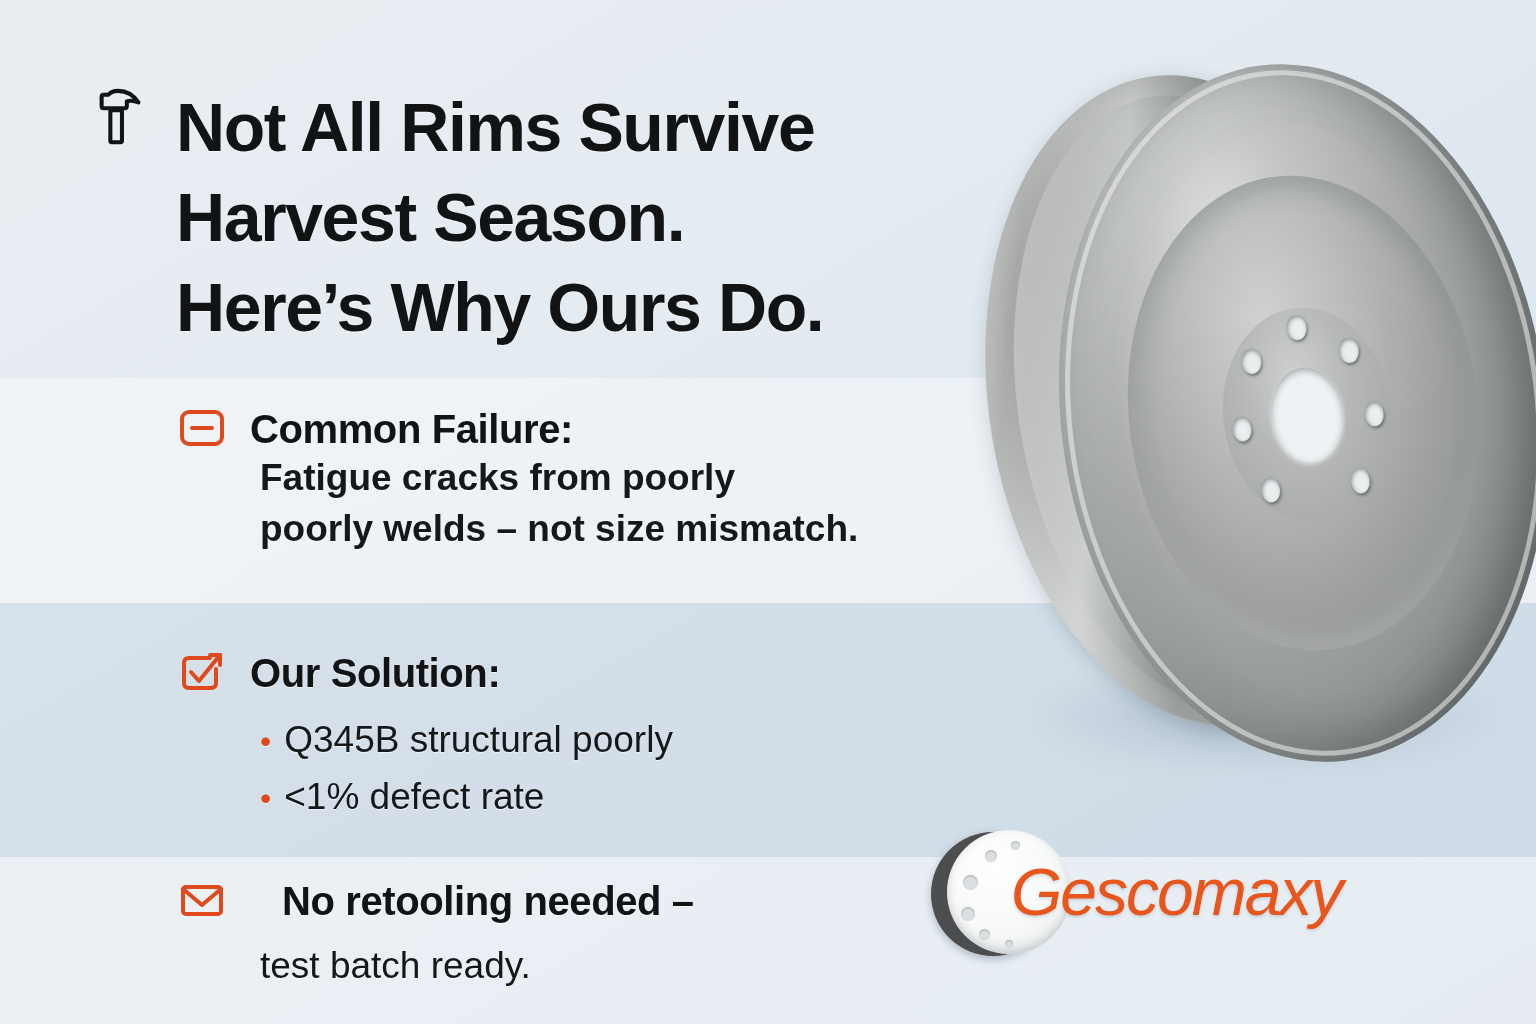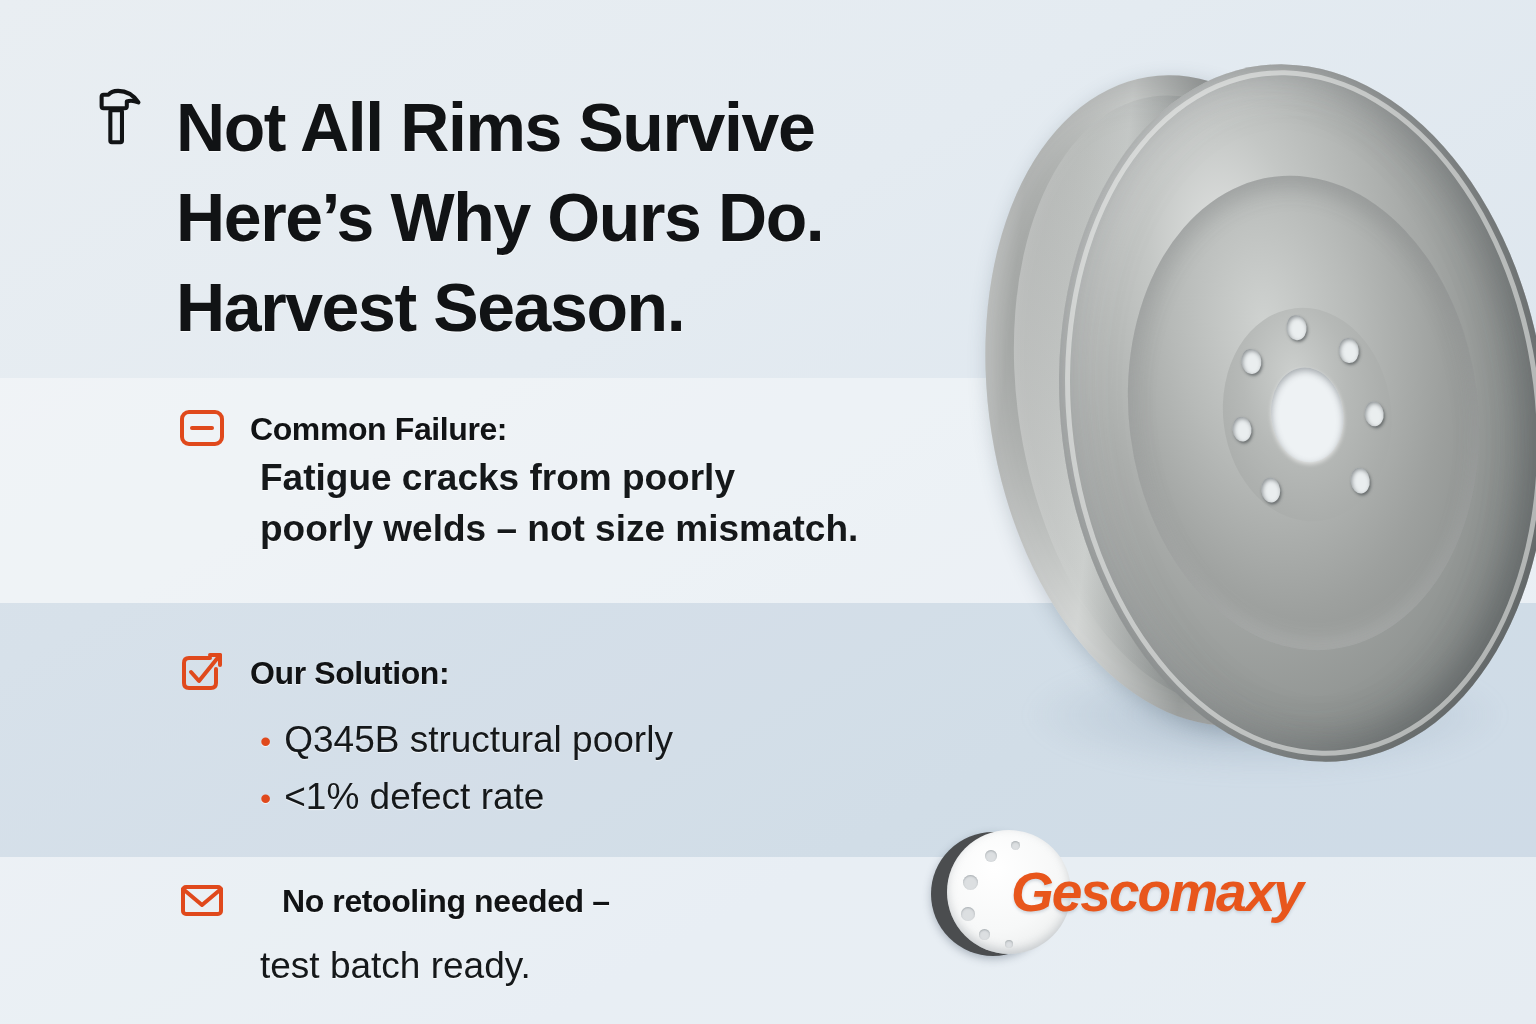--- a/index.html
+++ b/index.html
@@ -162,21 +162,21 @@
   }
 
   .block { position: absolute; left: 178px; }
   .block-head {
     display: flex;
     align-items: center;
     gap: 22px;
   }
   .blk-icon { width: 50px; height: 46px; flex: 0 0 auto; }
   .blk-title {
-    font-size: 32px;
+    font-size: 40px;
     font-weight: 700;
     letter-spacing: -0.4px;
     color: #111315;
     text-shadow: 0 1px 1px rgba(255,255,255,0.7);
     white-space: nowrap;
   }
   .blk-body {
     margin-left: 82px;
     font-size: 37px;
     line-height: 51px;
@@ -243,23 +243,23 @@
   .logo-hole {
     position: absolute;
     border-radius: 50%;
     background: #dcdfe1;
     box-shadow: inset 0 1px 2px rgba(130,138,144,0.6);
   }
   .logo-word {
     position: absolute;
     left: 86px;
     top: 18px;
-    font-size: 55px;
+    font-size: 66px;
     line-height: 112px;
-    font-weight: 700;
+    font-weight: 400;
     font-style: italic;
     letter-spacing: -2px;
     color: #e8561c;
     text-shadow: 0 2px 3px rgba(160,175,190,0.45);
     white-space: nowrap;
   }
 </style>
 </head>
 <body>
 
@@ -290,22 +290,22 @@
 
   <span class="hammer-icon">
     <svg viewBox="0 0 64 64" width="62" height="62" fill="none" stroke="#111315" stroke-width="4.2" stroke-linejoin="round" stroke-linecap="round">
       <path d="M12 16 L12 11 Q12 9 14 9 L19 9 Q22 5 29 5 Q42 5 50 17 Q43 14 38 16 L38 21 Q38 23 36 23 L14 23 Q12 23 12 21 Z"></path>
       <rect x="21" y="25" width="12" height="33" rx="1.5"></rect>
     </svg>
   </span>
 
   <div class="headline">
     <div>Not All Rims Survive</div>
+    <div>Harvest Season.</div>
     <div>Here’s Why Ours Do.</div>
-    <div>Harvest Season.</div>
   </div>
 
   <div class="block block-failure">
     <div class="block-head">
       <span class="blk-icon">
         <svg viewBox="0 0 48 44" width="48" height="44" fill="none" stroke="#e0491c" stroke-width="4" stroke-linecap="round">
           <rect x="4" y="6" width="40" height="32" rx="7"></rect>
           <line x1="14" y1="22" x2="34" y2="22"></line>
         </svg>
       </span>

